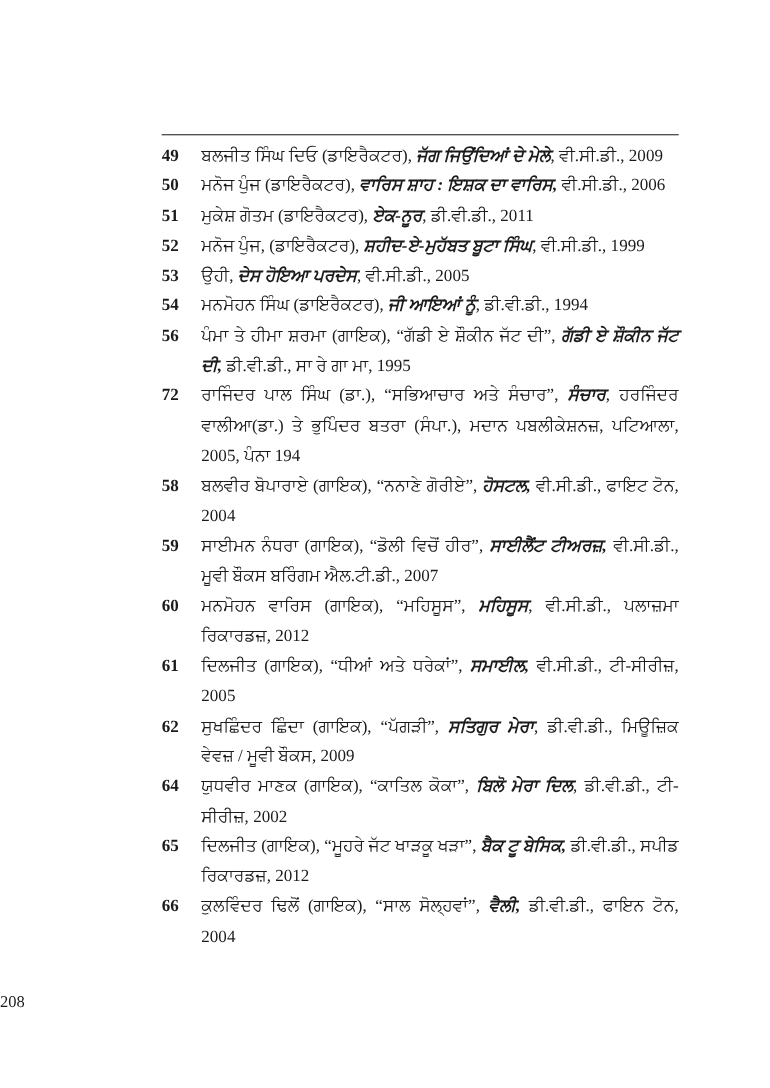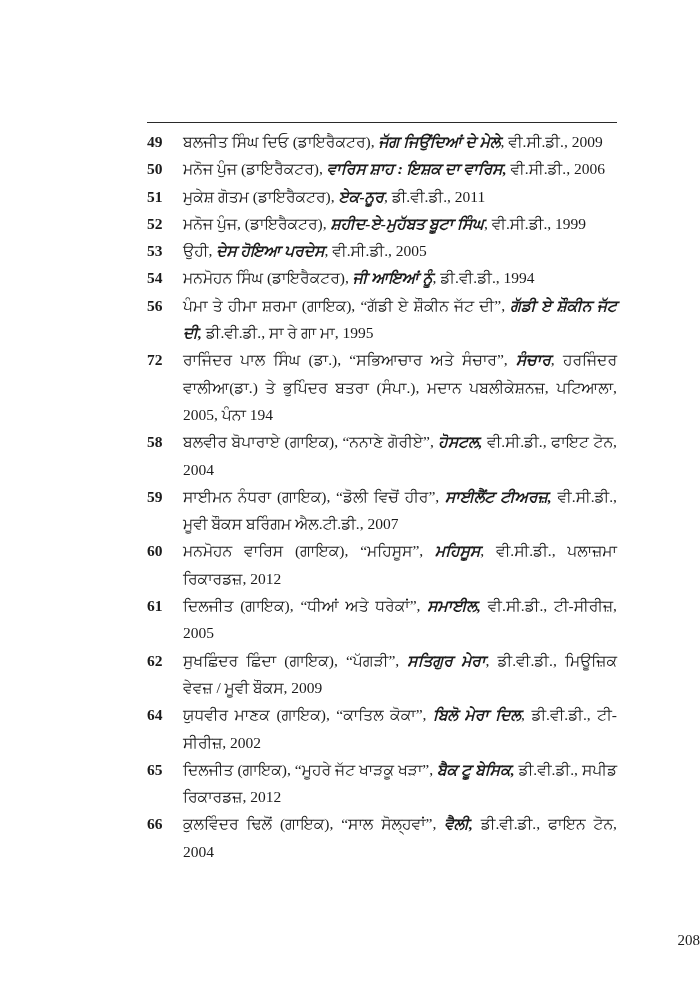--- a/index.html
+++ b/index.html
@@ -47,24 +47,23 @@
     flex: 1 1 auto;
     text-align: justify;
   }
   .plain { font-style: normal; font-weight: normal; }
   .title { font-style: italic; font-weight: bold; }
   .page-number {
     position: absolute;
     left: 0;
     top: 903px;
     width: 700px;
-    text-align: right;
+    text-align: left;
     font-size: 15px;
     color: #1b1b1b;
-    margin-top: 29px;
   }
 </style>
 </head>
 <body>
 
 <main class="content">
   <hr class="top-rule">
   <ol class="ref-list" id="ref-list">
   <li class="ref">
     <span class="num">49</span>

